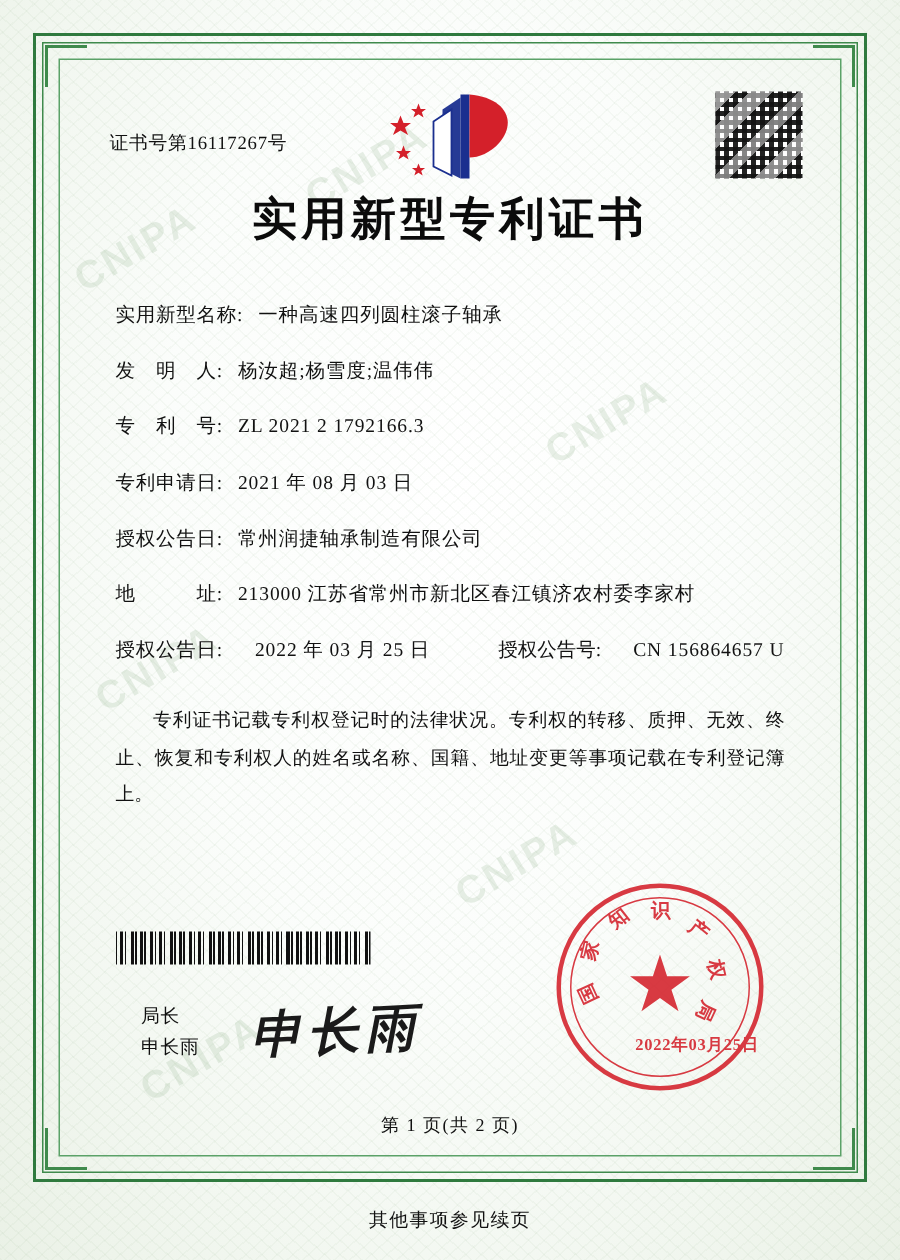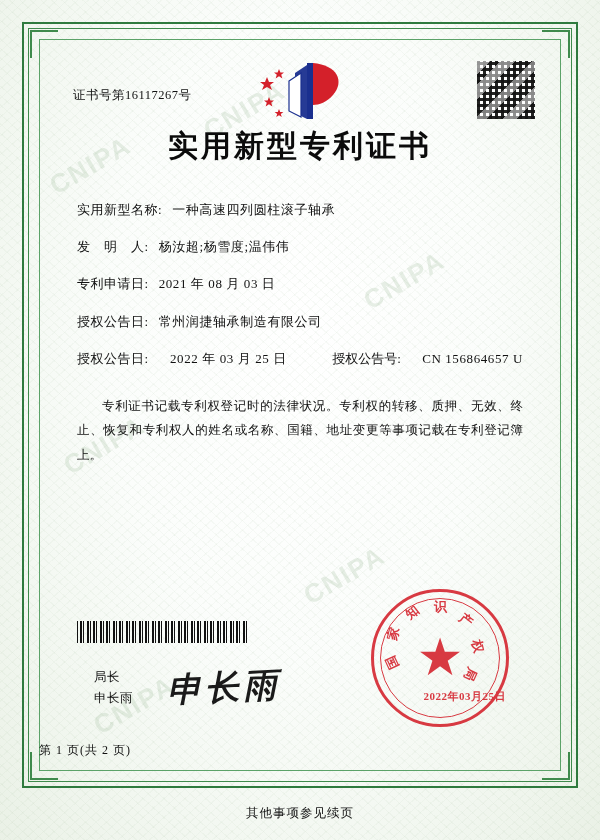--- a/index.html
+++ b/index.html
@@ -264,21 +264,21 @@
     font-size: 11px;
     color: #d4202a;
     font-weight: bold;
     letter-spacing: 0.5px;
   }
 
   .page-num {
     position: absolute;
     left: 0; right: 0;
     bottom: 12px;
-    text-align: left;
+    text-align: center;
     font-size: 12px;
     color: #111;
     letter-spacing: 1px;
   }
 
   .footnote {
     position: absolute;
     left: 0; right: 0;
     bottom: 18px;
     text-align: center;
@@ -335,26 +335,34 @@
     <div class="fields">
       <div class="field-row">
         <span class="field-label">实用新型名称:</span>
         <span class="field-value">一种高速四列圆柱滚子轴承</span>
       </div>
       <div class="field-row">
         <span class="field-label">发　明　人:</span>
         <span class="field-value">杨汝超;杨雪度;温伟伟</span>
       </div>
       <div class="field-row">
+        <span class="field-label">专　利　号:</span>
+        <span class="field-value">ZL 2021 2 1792166.3</span>
+      </div>
+      <div class="field-row">
         <span class="field-label">专利申请日:</span>
         <span class="field-value">2021 年 08 月 03 日</span>
       </div>
       <div class="field-row">
         <span class="field-label">授权公告日:</span>
         <span class="field-value">常州润捷轴承制造有限公司</span>
+      </div>
+      <div class="field-row">
+        <span class="field-label">地　　　址:</span>
+        <span class="field-value">213000 江苏省常州市新北区春江镇济农村委李家村</span>
       </div>
       <div class="field-row two-col">
         <span class="field-label">授权公告日:</span>
         <span class="field-value">2022 年 03 月 25 日</span>
         <span class="field-sep">授权公告号:</span>
         <span class="field-value">CN 156864657 U</span>
       </div>
     </div>
 
     <div class="paragraphs">

